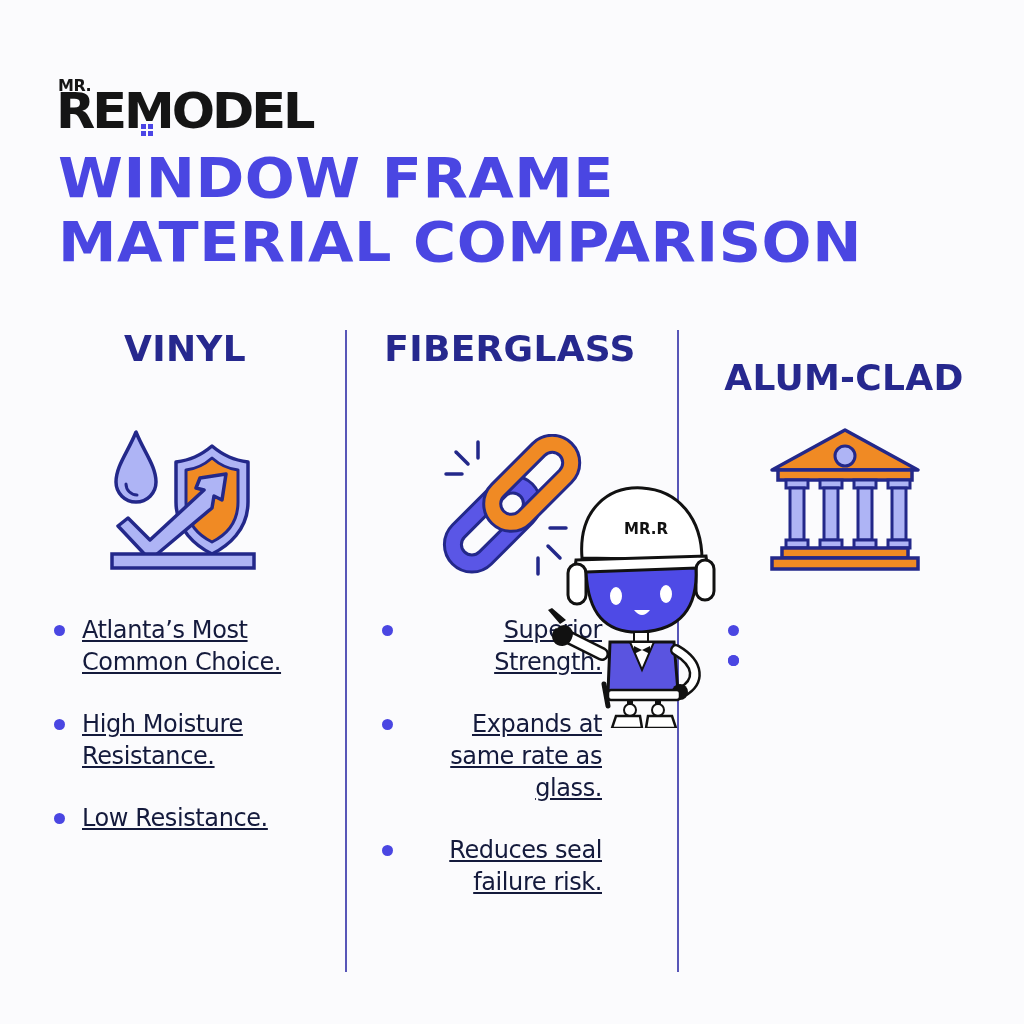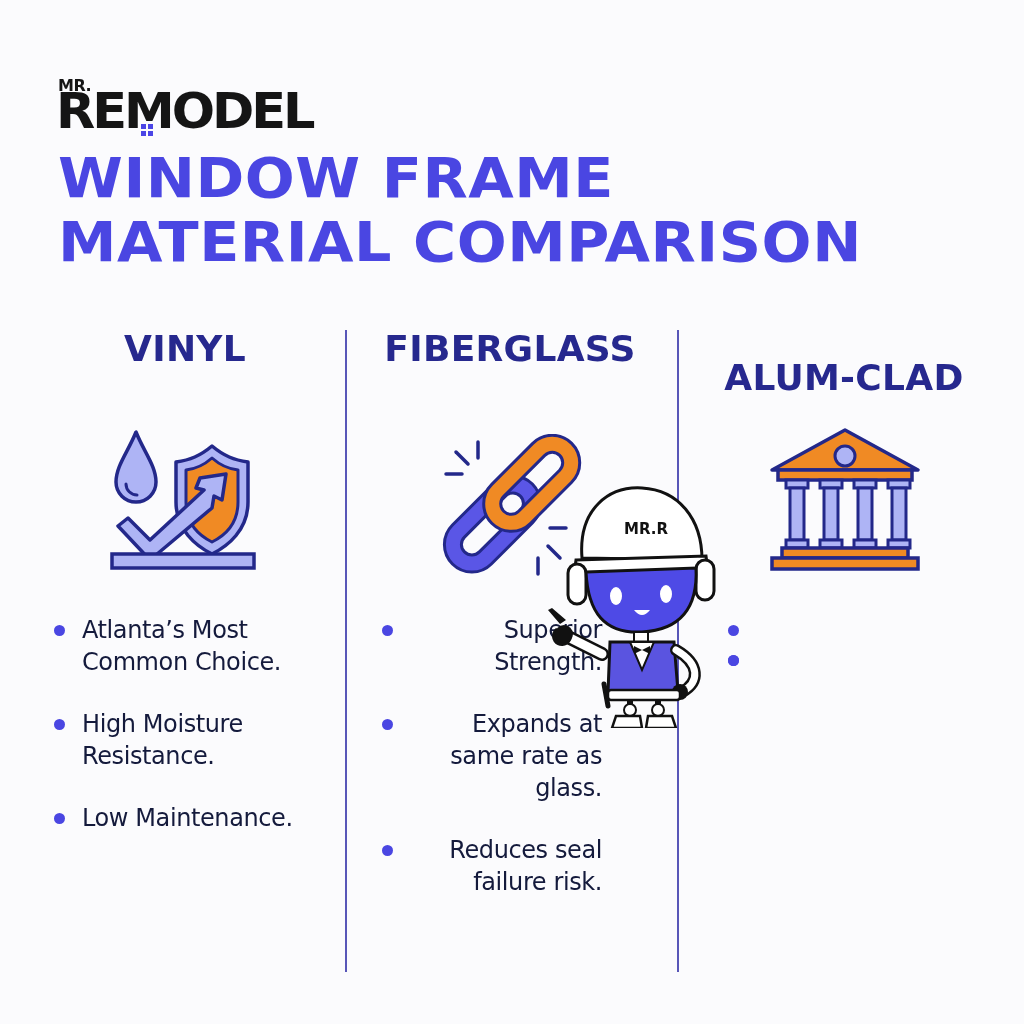--- a/index.html
+++ b/index.html
@@ -48,21 +48,21 @@
       text-align: center; font-family: "DejaVu Sans", sans-serif;
       font-weight: bold; font-size: 36px; line-height: 38px; color: #26288e;
       letter-spacing: 0.3px;
     }
     .icon { position: absolute; }
     .bullets { position: absolute; list-style: none; margin: 0; padding: 0; }
     .bullets li {
       position: relative; padding-left: 28px;
       font-size: 24px; line-height: 32px; color: #141a3c;
       margin-bottom: 30px;
-      font-family: "DejaVu Sans", sans-serif; letter-spacing: -0.4px;
+      font-family: "DejaVu Sans", sans-serif; letter-spacing: -0.4px; text-decoration: underline;
     }
     .bullets li .dot {
       position: absolute; left: 0; top: 11px; width: 11px; height: 11px;
       border-radius: 50%; background: #4a46e2;
     }
     .robot { position: absolute; left: 530px; top: 478px; }
   </style>
 </head>
 <body>
 
@@ -98,21 +98,21 @@
   <path d="M108 24 C96 34 86 38 72 40 L72 80 C72 108 92 124 108 132 C124 124 144 108 144 80 L144 40 C130 38 120 34 108 24 Z" fill="#aeb4f5" stroke="#23288a" stroke-width="3.5" stroke-linejoin="round"></path>
   <path d="M108 36 C99 44 91 47 82 48 L82 80 C82 102 96 114 108 120 C120 114 134 102 134 80 L134 48 C125 47 117 44 108 36 Z" fill="#f08a24" stroke="#23288a" stroke-width="3" stroke-linejoin="round"></path>
 
   <path d="M14 104 L24 96 L46 118 L100 68 L92 66 L96 56 L122 52 L118 78 L110 74 L108 86 L46 138 Z" fill="#aeb4f5" stroke="#23288a" stroke-width="3.5" stroke-linejoin="round"></path>
 
   <rect x="8" y="132" width="142" height="14" fill="#aeb4f5" stroke="#23288a" stroke-width="3.5"></rect>
 </svg>
 <ul class="bullets" style="left:54px; top:614px; width:280px;">
   <li><span class="dot"></span><span>Atlanta’s Most Common Choice.</span></li>
   <li><span class="dot"></span><span>High Moisture Resistance.</span></li>
-  <li><span class="dot"></span><span>Low Maintenance.</span></li>
+  <li><span class="dot"></span><span>Low Resistance.</span></li>
 </ul>
 
 <div class="col" style="left:380px; width:260px;">
   <div class="col-head">
     <div>FIBERGLASS</div>
   </div>
 </div>
 <svg class="icon" style="left:436px; top:434px;" width="150" height="150" viewBox="0 0 150 150">
 
   <g stroke="#23288a" stroke-width="3.5" stroke-linecap="round">

